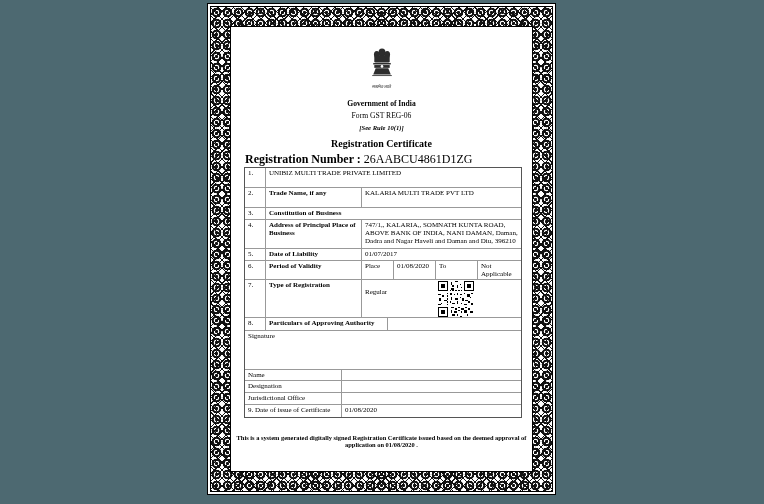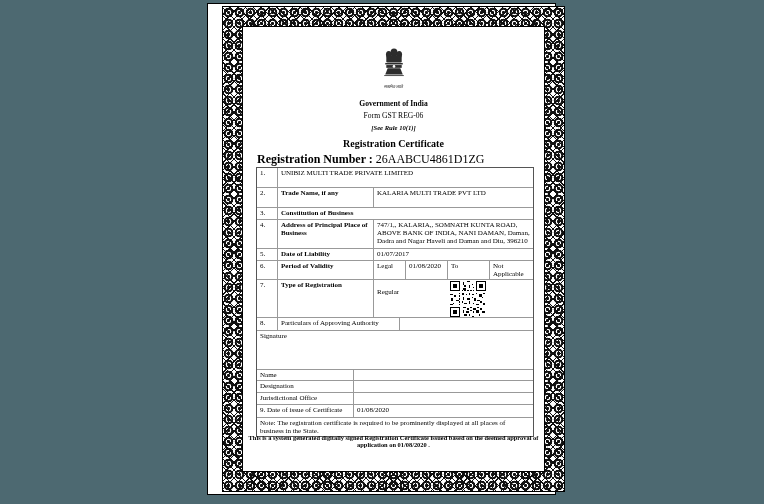--- a/index.html
+++ b/index.html
@@ -14,21 +14,20 @@
   }
   .band{
     width:100%;height:100%;box-sizing:border-box;border:1px solid #000;position:relative;
     background-color:#fff;
     background-image:
       radial-gradient(circle,#111 1.3px,rgba(0,0,0,0) 1.8px),
       radial-gradient(circle,rgba(0,0,0,0) 2.6px,#111 3.1px,#111 4.6px,rgba(0,0,0,0) 5.1px),
       repeating-linear-gradient(45deg,#111 0 1px,rgba(0,0,0,0) 1px 5.5px),
       repeating-linear-gradient(-45deg,#111 0 1px,rgba(0,0,0,0) 1px 5.5px);
     background-size:11px 11px,11px 11px,auto,auto;
-    margin-left:12px;
   }
   .content{
     position:absolute;inset:19px;background:#fff;border:1px solid #000;
     font-size:7px;line-height:1.15;
   }
   .center{position:absolute;left:0;right:0;text-align:center}
   .emblem-wrap{top:20px}
   .emblem-caption{top:57px;font-size:4.5px;color:#333;letter-spacing:-0.3px}
   .gov{top:73px;font-weight:bold;font-size:7.6px}
   .form-name{top:85px;font-weight:normal;font-size:7.6px}
@@ -39,21 +38,21 @@
   .tbl{
     position:absolute;left:13px;top:140px;width:278px;box-sizing:border-box;
     border:1px solid #555;
   }
   .row{display:flex;box-sizing:border-box;border-top:1px solid #999}
   .row:first-child{border-top:none}
   .cell{box-sizing:border-box;border-left:1px solid #999;padding:1px 3px;overflow:hidden}
   .cell:first-child{border-left:none}
   .no{width:20px;flex:none}
   .lbl{width:96px;flex:none;font-weight:bold}
-  .lbl8{width:122px;flex:none;font-weight:normal}
+  .lbl8{width:122px;flex:none;font-weight:bold}
   .lblp{width:96px;flex:none}
   .val{flex:1}
   .h19{min-height:19px}.h20{min-height:20px}.h12{min-height:12px}.h29{min-height:29px}
   .h38{min-height:38px}.h13{min-height:13px}.h39{min-height:39px}.h11{min-height:11px}
   .pv{display:flex;padding:0}
   .pv span{box-sizing:border-box;padding:1px 3px;border-left:1px solid #999;display:block}
   .pv span:first-child{border-left:none}
   .pv-from{width:31px;flex:none}
   .pv-fromdate{width:42px;flex:none}
   .pv-to{width:42px;flex:none}
@@ -124,21 +123,21 @@
         <div class="row h12">
           <div class="cell no">5.</div>
           <div class="cell lbl">Date of Liability</div>
           <div class="cell val">01/07/2017</div>
         </div>
 
         <div class="row h12">
           <div class="cell no">6.</div>
           <div class="cell lbl">Period of Validity</div>
           <div class="cell val pv">
-            <span class="pv-from">Legal</span>
+            <span class="pv-from">Place</span>
             <span class="pv-fromdate">01/08/2020</span>
             <span class="pv-to">To</span>
             <span class="pv-na">Not Applicable</span>
           </div>
         </div>
 
         <div class="row h38">
           <div class="cell no">7.</div>
           <div class="cell lbl">Type of Registration</div>
           <div class="cell val regcell">
@@ -239,23 +238,20 @@
         </div>
         <div class="row h12">
           <div class="cell lblp">Jurisdictional Office</div>
           <div class="cell val"></div>
         </div>
         <div class="row h13">
           <div class="cell lblp">9. Date of issue of Certificate</div>
           <div class="cell val">01/08/2020</div>
         </div>
 
-        <div class="row h13">
-          <div class="cell val">Note: The registration certificate is required to be prominently displayed at all places of business in the State.</div>
-        </div>
 
       </div>
 
       <div class="sysnote">This is a system generated digitally signed Registration Certificate issued based on the deemed approval of application on 01/08/2020 .</div>
 
     </div>
   </div>
 </div>
 
 </body></html>

